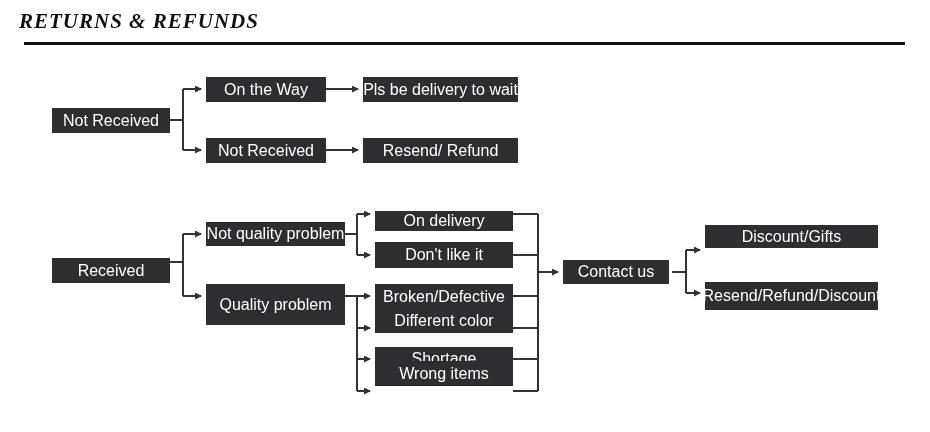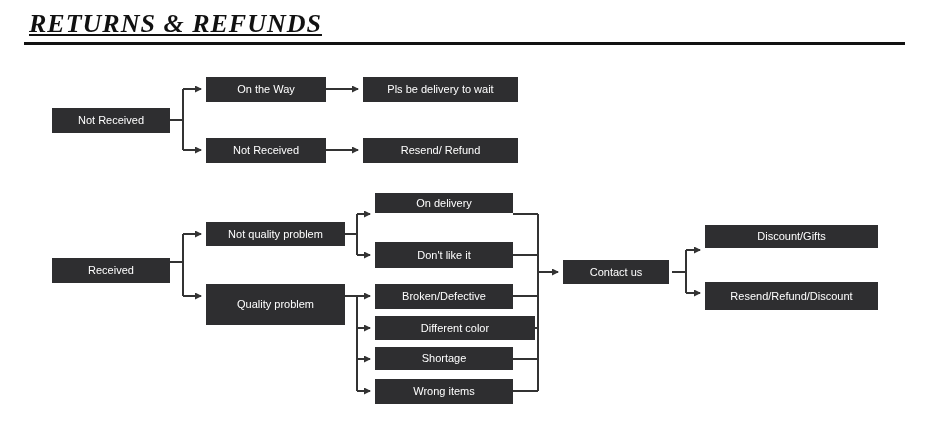--- a/index.html
+++ b/index.html
@@ -17,30 +17,29 @@
   }
   .canvas{
     position:relative;
     width:930px;
     height:432px;
     background:var(--background);
     overflow:hidden;
   }
   .page-title{
     position:absolute;
-    left:29px;
+    left:19px;
     top:9px;
     font-family:"Liberation Serif", serif;
     font-style:italic;
     font-weight:bold;
-    font-size:26px;
+    font-size:21px;
     letter-spacing:1px;
     color:var(--title-text);
     white-space:nowrap;
-    text-decoration:underline;
   }
   .title-rule{
     position:absolute;
     left:24px;
     top:42px;
     width:881px;
     height:3px;
     background:var(--rule);
   }
   .connector-layer{
@@ -48,21 +47,21 @@
     left:0;
     top:0;
     width:930px;
     height:432px;
   }
   .node{
     position:absolute;
     box-sizing:border-box;
     background:var(--box-bg);
     color:var(--box-text);
-    font-size:11px;
+    font-size:16px;
     line-height:1;
     display:flex;
     align-items:center;
     justify-content:center;
     white-space:nowrap;
     text-align:center;
   }
 </style>
 </head>
 <body>
@@ -114,24 +113,24 @@
     <div class="node" style="left:206px;top:77px;width:120px;height:25px">On the Way</div>
     <div class="node" style="left:363px;top:77px;width:155px;height:25px">Pls be delivery to wait</div>
     <div class="node" style="left:206px;top:138px;width:120px;height:25px">Not Received</div>
     <div class="node" style="left:363px;top:138px;width:155px;height:25px">Resend/ Refund</div>
   </div>
 
   <div>
     <div class="node" style="left:52px;top:258px;width:118px;height:25px">Received</div>
     <div class="node" style="left:206px;top:222px;width:139px;height:24px">Not quality problem</div>
     <div class="node" style="left:206px;top:284px;width:139px;height:41px">Quality problem</div>
-    <div class="node" style="left:375px;top:193px;width:138px;height:20px">On delivery</div>
+    <div class="node" style="left:375px;top:211px;width:138px;height:20px">On delivery</div>
     <div class="node" style="left:375px;top:242px;width:138px;height:26px">Don't like it</div>
     <div class="node" style="left:375px;top:284px;width:138px;height:25px">Broken/Defective</div>
-    <div class="node" style="left:375px;top:316px;width:160px;height:24px">Different color</div>
+    <div class="node" style="left:375px;top:309px;width:138px;height:24px">Different color</div>
     <div class="node" style="left:375px;top:347px;width:138px;height:23px">Shortage</div>
-    <div class="node" style="left:375px;top:379px;width:138px;height:25px">Wrong items</div>
+    <div class="node" style="left:375px;top:361px;width:138px;height:25px">Wrong items</div>
     <div class="node" style="left:563px;top:260px;width:106px;height:24px">Contact us</div>
     <div class="node" style="left:705px;top:225px;width:173px;height:23px">Discount/Gifts</div>
     <div class="node" style="left:705px;top:282px;width:173px;height:28px">Resend/Refund/Discount</div>
   </div>
 
 </div>
 
 </body></html>

